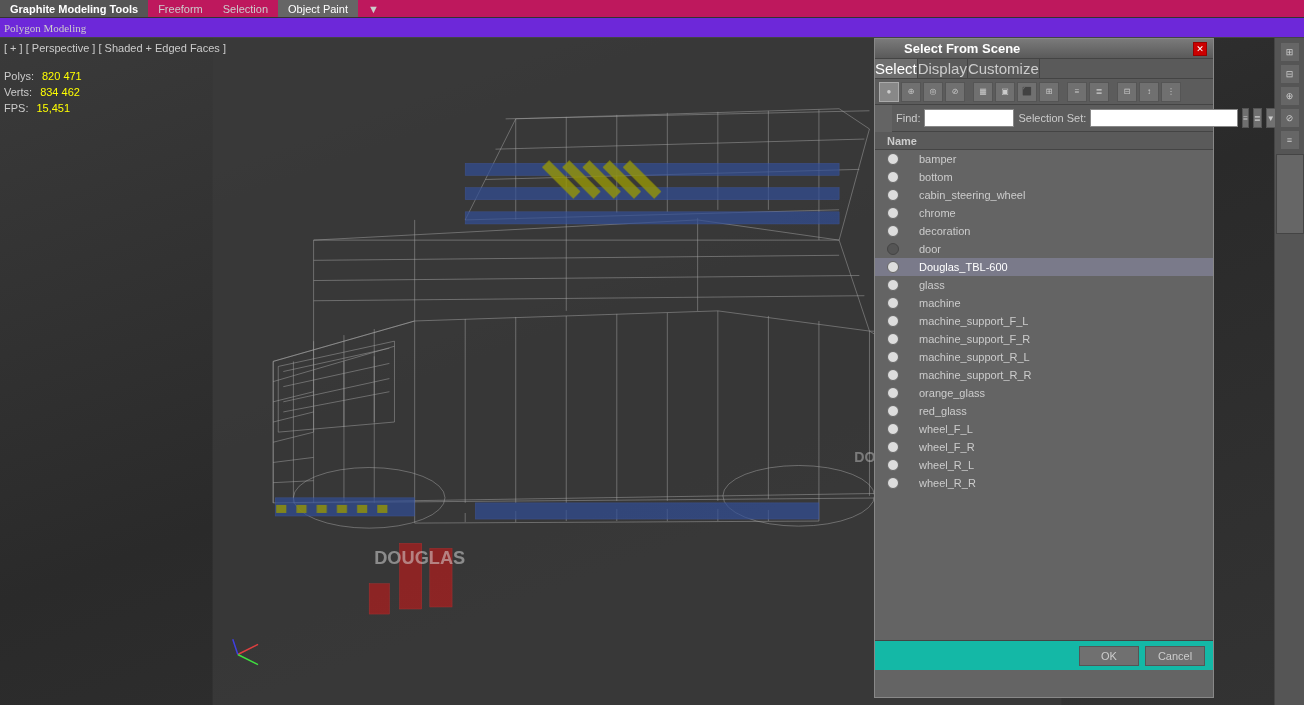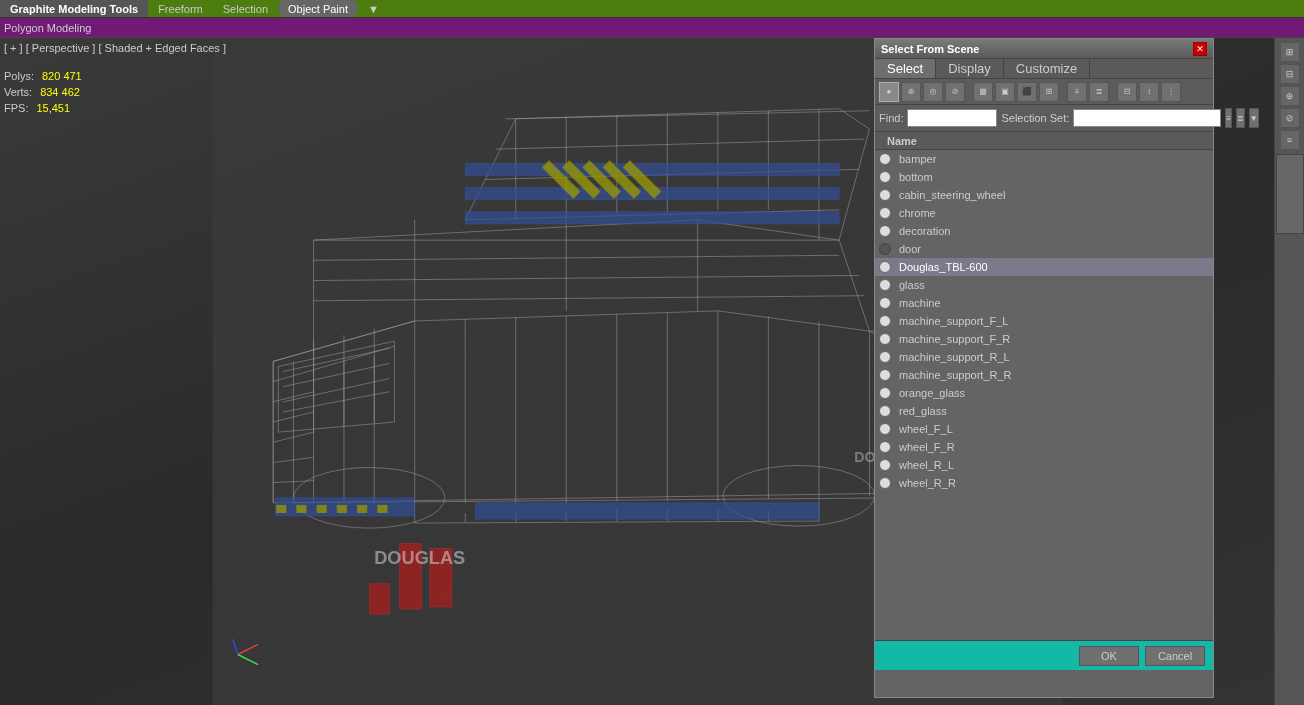--- a/index.html
+++ b/index.html
@@ -10,54 +10,54 @@
       font-family: Arial, sans-serif;
       font-size: 11px;
       color: #cccccc;
       overflow: hidden;
     }
 
     
     #top-bar {
       width: 100%;
       height: 18px;
-      background: #4d7c0f;
+      background: #be185d;
       display: flex;
       align-items: center;
       border-bottom: 1px solid #333;
     }
     .menu-item {
       padding: 0 10px;
       height: 100%;
       display: flex;
       align-items: center;
       font-size: 11px;
       color: #cccccc;
       cursor: pointer;
     }
     .menu-item.active {
       background: #666;
       color: #fff;
-      border-radius: 8px;
     }
     .menu-item:first-child {
       background: #555;
       font-weight: bold;
       color: #fff;
     }
 
     
     #second-bar {
       width: 100%;
       height: 20px;
-      background: #701a75;
+      background: #6d28d9;
       display: flex;
       align-items: center;
       padding: 0 4px;
       border-bottom: 1px solid #444;
+      font-family: Liberation Serif, serif;
     }
 
     
     #main-layout {
       display: flex;
       width: 100%;
       height: calc(705px - 38px);
     }
 
     
@@ -119,23 +119,24 @@
       height: 20px;
       background: linear-gradient(to bottom, #7a7a7a, #5a5a5a);
       display: flex;
       align-items: center;
       justify-content: space-between;
       padding: 0 6px;
       border-bottom: 1px solid #444;
     }
 
     .dialog-title {
-      font-size: 11px;
+      font-size: 13px;
       color: #fff;
       font-weight: bold;
+      margin-left: 23px;
     }
 
     .dialog-close-btn {
       width: 14px;
       height: 14px;
       background: #c00;
       border: 1px solid #900;
       color: #fff;
       font-size: 9px;
       display: flex;
@@ -145,25 +146,25 @@
     }
 
     .dialog-tabs {
       display: flex;
       height: 20px;
       background: #5a5a5a;
       border-bottom: 1px solid #444;
     }
 
     .dialog-tab {
-      padding: 0 12px;
+      padding: 0 0;
       height: 100%;
       display: flex;
       align-items: center;
-      font-size: 13px;
+      font-size: 15px;
       color: #ccc;
       cursor: pointer;
       border-right: 1px solid #444;
     }
 
     .dialog-tab.active {
       background: #6e6e6e;
       color: #fff;
     }
 
@@ -199,20 +200,21 @@
       width: 4px;
     }
 
     .dialog-search {
       display: flex;
       align-items: center;
       padding: 3px 4px;
       gap: 4px;
       background: #5c5c5c;
       border-bottom: 1px solid #444;
+      margin-left: 17px;
     }
 
     .search-label {
       font-size: 11px;
       color: #ccc;
       white-space: nowrap;
     }
 
     .search-input {
       width: 90px;
@@ -255,22 +257,22 @@
     .object-list {
       flex: 1;
       overflow-y: auto;
       background: #646464;
     }
 
     .object-item {
       height: 18px;
       display: flex;
       align-items: center;
-      padding: 0 4px;
-      gap: 8px;
+      padding: 0 12px;
+      gap: 20px;
       cursor: pointer;
       font-size: 11px;
       color: #cccccc;
     }
 
     .object-item.selected {
       background: #7a7a8a;
       color: #fff;
     }
 

